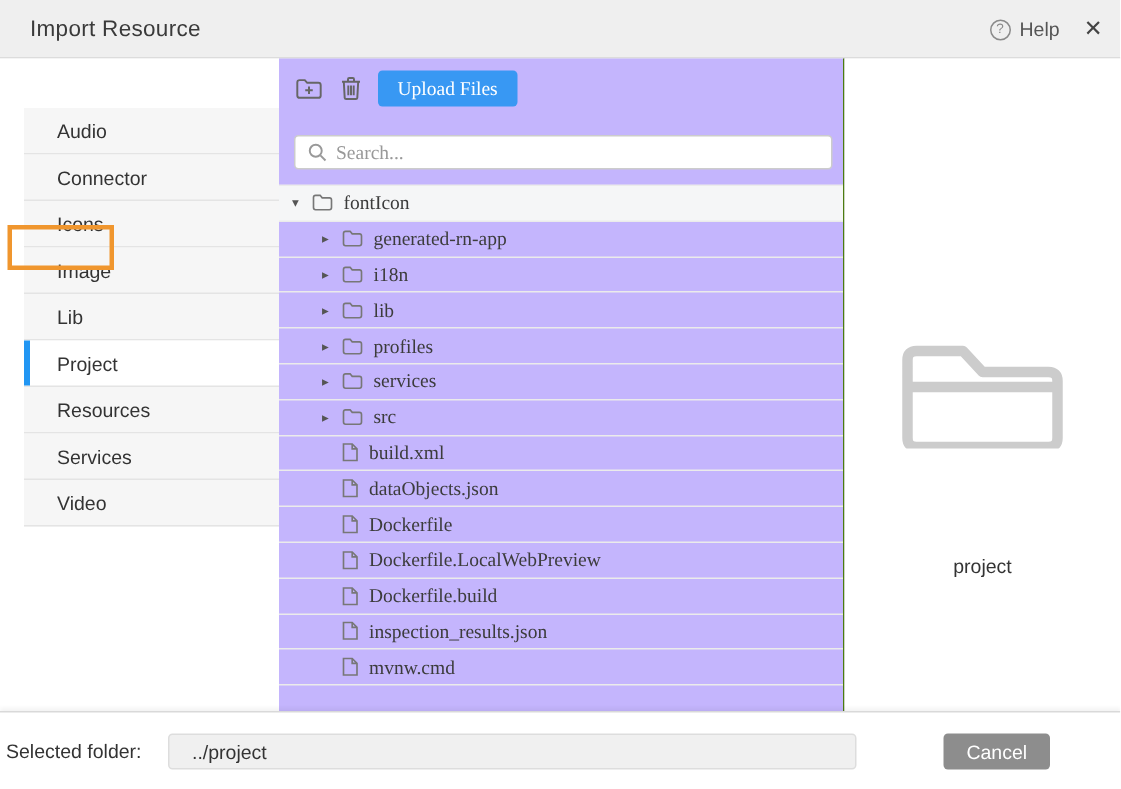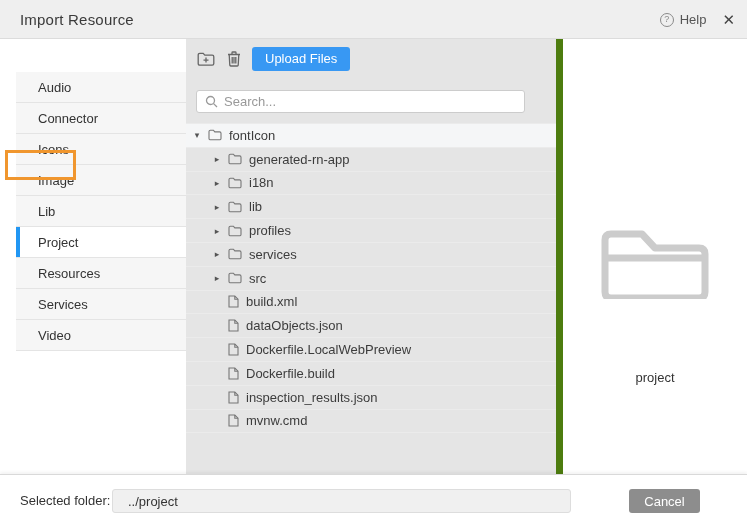--- a/index.html
+++ b/index.html
@@ -26,29 +26,29 @@
                border-bottom:1px solid #e4e4e4; cursor:pointer; }
   .side-item.selected { background:#fff; }
   .side-item.selected::before { content:""; position:absolute; left:0; top:0; bottom:0;
                                 width:4px; background:#2196f3; }
   .side-list { position:absolute; left:16px; top:8px; width:186px;margin-top:25px; }
   .annotation-box { position:absolute; left:5px; top:111px; width:71px; height:30px;
                     border:3px solid #f0962e; z-index:20; pointer-events:none; }
 
   
   .middle { position:absolute; left:186px; top:39px; width:377px; height:435px;
-            background:#e5e5e5; border-right:7px solid #4d7c0f; overflow:hidden; }
+            background:#c4b5fd; border-right:1px solid #4d7c0f; overflow:hidden;font-family:Liberation Serif, serif; }
   .toolbar { position:absolute; left:0; top:0; width:377px; height:40px; }
   .tool-icon { position:absolute; top:10px; width:20px; height:20px; cursor:pointer; }
   .tool-newfolder { left:10px; }
   .tool-trash { left:39px; }
   .upload-btn { position:absolute; left:66px; top:8px; height:24px; padding:0 13px;
                 background:#3898f3; color:#fff; font-size:13px; border:none; border-radius:3px;
                 line-height:24px; cursor:pointer; font-family:inherit; }
-  .search-wrap { position:absolute; left:10px; top:51px; width:329px; height:23px;
+  .search-wrap { position:absolute; left:10px; top:51px; width:359px; height:23px;
                  border:1px solid #ccc; border-radius:3px; background:#fff;
                  display:flex; align-items:center; padding-left:8px; }
   .search-wrap svg { flex:0 0 auto; }
   .search-input { border:none; outline:none; background:transparent; margin-left:6px;
                   font-size:13px; color:#333; width:300px; font-family:inherit; }
   .search-input::placeholder { color:#999; }
 
   
   .tree { position:absolute; left:0; top:84px; width:377px; border-top:1px solid #ebebeb; }
   .tree-row { position:relative; height:23.8px; border-bottom:1px solid #ebebeb;
@@ -63,21 +63,21 @@
 
   
   .preview { position:absolute; left:563px; top:39px; width:184px; height:435px; background:#fff; }
   .big-folder { position:absolute; left:50%; transform:translateX(-50%); top:178px; }
   .preview-label { position:absolute; left:0; top:331px; width:100%; text-align:center;
                    font-size:13px; color:#333; }
 
   
   .footer { position:absolute; left:0; top:474px; width:747px; height:52px; background:#fff;
             border-top:1px solid #d9d9d9; box-shadow:0 -2px 3px rgba(0,0,0,0.05); }
-  .footer-label { position:absolute; left:20px; top:0; line-height:52px; font-size:13px; color:#333; }
+  .footer-label { position:absolute; left:4px; top:0; line-height:52px; font-size:13px; color:#333; }
   .path-input { position:absolute; left:112px; top:14px; width:459px; height:24px;
                 background:#f0f0f0; border:1px solid #ddd; border-radius:3px;
                 padding-left:15px; font-size:13px; color:#333; font-family:inherit; outline:none; }
   .cancel-btn { position:absolute; right:47px; top:14px; width:71px; height:24px;
                 background:#8d8d8d; border:none; border-radius:3px; color:#fff;
                 font-size:13px; cursor:pointer; font-family:inherit; }
 </style>
 </head>
 <body>
 
@@ -220,20 +220,29 @@
           </span>
         <span class="row-label">dataObjects.json</span>
       </div>
       <div class="tree-row file-row">
         <span class="row-icon">
             <svg width="11" height="13" viewBox="0 0 11 13" fill="none" stroke="#777" stroke-width="1.1">
               <path d="M1 1 H6.8 L10 4.2 V12 H1 Z"></path>
               <path d="M6.8 1 V4.2 H10"></path>
             </svg>
           </span>
+        <span class="row-label">Dockerfile</span>
+      </div>
+      <div class="tree-row file-row">
+        <span class="row-icon">
+            <svg width="11" height="13" viewBox="0 0 11 13" fill="none" stroke="#777" stroke-width="1.1">
+              <path d="M1 1 H6.8 L10 4.2 V12 H1 Z"></path>
+              <path d="M6.8 1 V4.2 H10"></path>
+            </svg>
+          </span>
         <span class="row-label">Dockerfile.LocalWebPreview</span>
       </div>
       <div class="tree-row file-row">
         <span class="row-icon">
             <svg width="11" height="13" viewBox="0 0 11 13" fill="none" stroke="#777" stroke-width="1.1">
               <path d="M1 1 H6.8 L10 4.2 V12 H1 Z"></path>
               <path d="M6.8 1 V4.2 H10"></path>
             </svg>
           </span>
         <span class="row-label">Dockerfile.build</span>

